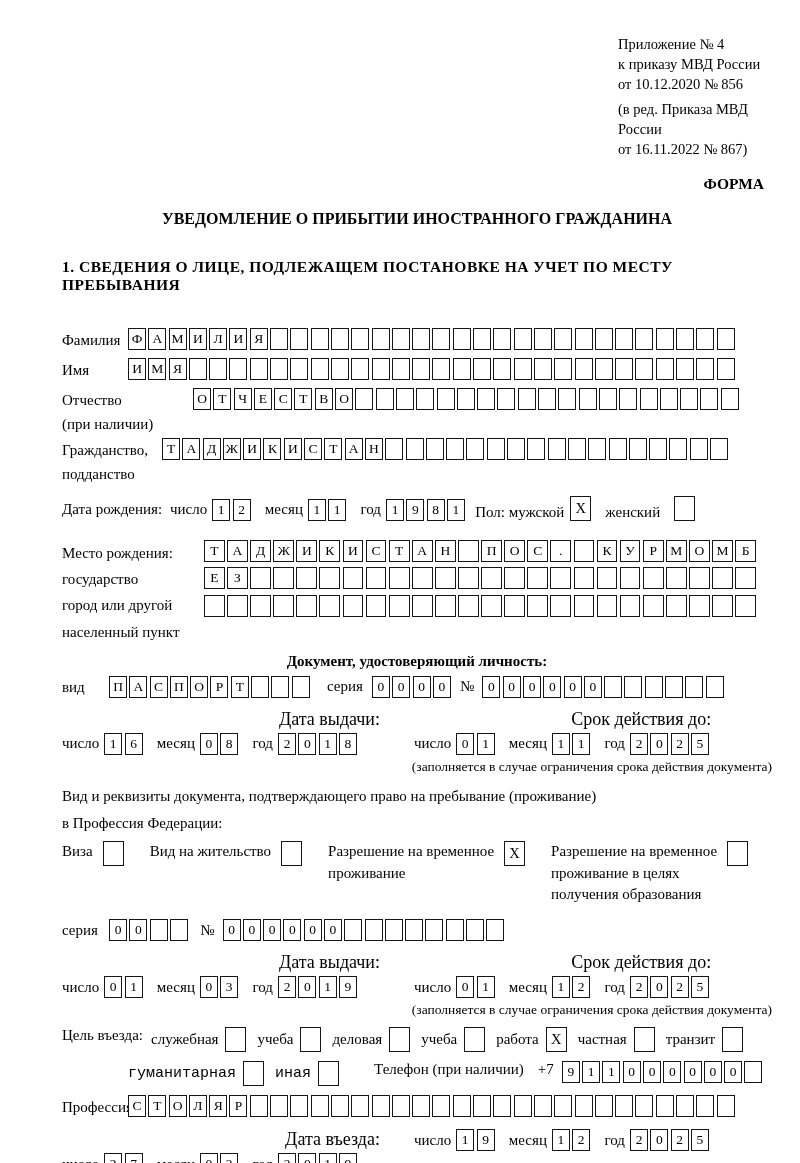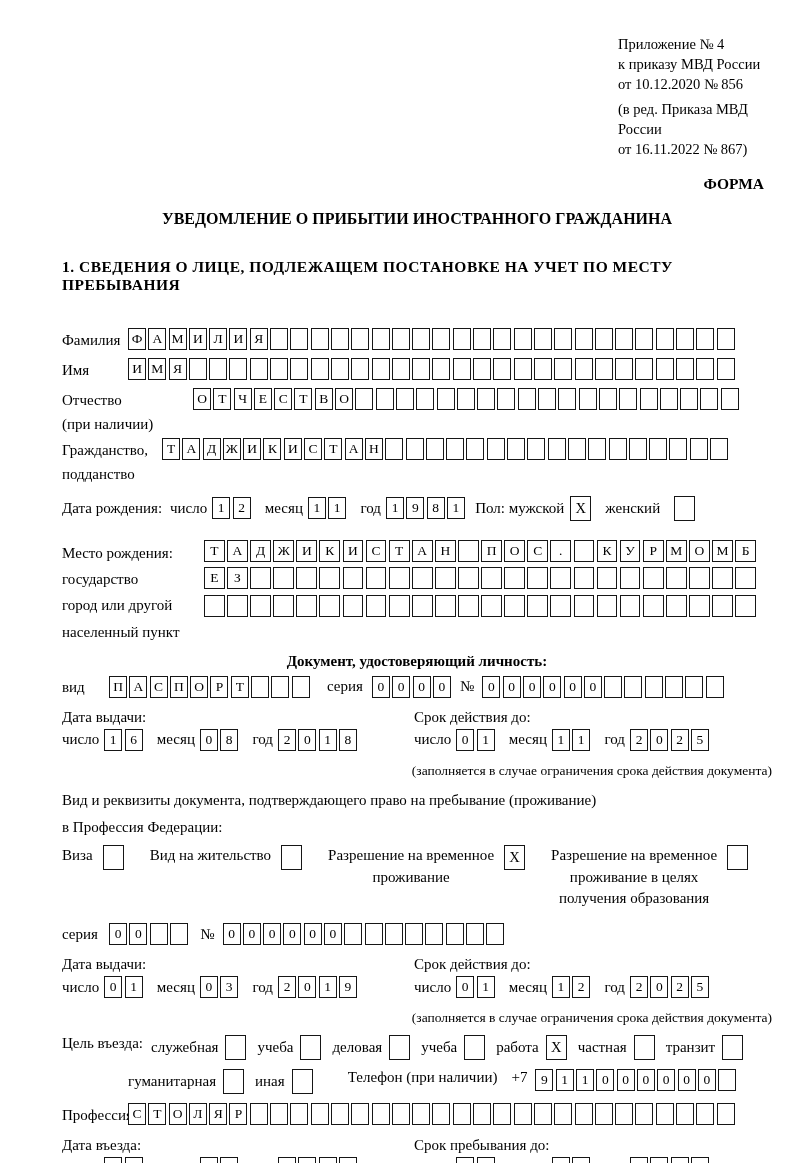--- a/index.html
+++ b/index.html
@@ -35,28 +35,28 @@
   .doc-heading{text-align:center;font-weight:bold;font-size:15px;margin-top:8px;}
   .inline-label{font-size:15px;flex:0 0 auto;}
   .ml14{margin-left:14px;} .mr8{margin-right:8px;} .ml8{margin-left:8px;} .ml6{margin-left:6px;}
 
   .dategroup{display:flex;align-items:center;flex:0 0 auto;}
   .dg-label{font-size:15px;margin:0 5px 0 12px;flex:0 0 auto;}
   .dg-label.first{margin-left:0;}
   .dates-block{display:flex;margin-top:10px;}
   .dates-col{display:flex;flex-direction:column;}
   .dates-col.left{margin-right:34px;min-width:318px;}
-  .dates-heading{text-align:left;font-size:15px;margin-bottom:3px;}
-  .note{font-size:13.5px;text-align:right;margin-top:12px;}
+  .dates-heading{text-align:right;font-size:18px;margin-bottom:3px;}
+  .note{font-size:13.5px;text-align:right;margin-top:4px;}
 
   .intro{font-size:15px;line-height:1.8;margin-top:8px;}
   .optrow{display:flex;align-items:flex-start;margin-top:4px;}
   .optrow .opt{display:inline-flex;align-items:flex-start;margin-right:26px;}
   .optrow .opt:last-child{margin-right:0;}
-  .opt-label{font-size:15px;white-space:pre-line;text-align:center;line-height:1.45;margin-right:10px;}
+  .opt-label{font-size:15px;white-space:pre-line;text-align:left;line-height:1.45;margin-right:10px;}
   .purposerow{display:flex;align-items:flex-start;margin-top:9px;flex-wrap:nowrap;}
   .purposerow .opt{display:inline-flex;align-items:center;margin-right:11px;}
   .purposerow .opt-label{text-align:left;margin-right:7px;white-space:nowrap;}
   .indent66{margin-left:66px;}
 </style>
 </head>
 <body>
 
 <div class="page">
 
@@ -209,21 +209,21 @@
         <span class="cell"></span>
         <span class="cell"></span>
         <span class="cell"></span>
         <span class="cell"></span>
         <span class="cell"></span>
         <span class="cell"></span>
         <span class="cell"></span>
       </span>
   </div>
 
-  <div class="frow" style="margin-top:10px;align-items:center;">
+  <div class="frow" style="margin-top:10px;align-items:flex-end;">
     <span class="flabel w108">Дата рождения:</span>
     <span class="dategroup">
         <span class="dg-label first">число</span>
         <span class="cell">1</span>
         <span class="cell">2</span>
         <span class="dg-label">месяц</span>
         <span class="cell">1</span>
         <span class="cell">1</span>
         <span class="dg-label">год</span>
         <span class="cell">1</span>
@@ -517,21 +517,21 @@
           <span class="opt-label">частная</span>
           <span class="checkbox"></span>
         </span>
         <span class="opt">
           <span class="opt-label">транзит</span>
           <span class="checkbox"></span>
         </span>
       </span>
   </div>
   <div class="purposerow indent66">
-    <span class="purposerow" style="margin-top:0;margin-right:14px;">
+    <span class="purposerow" style="margin-top:0;margin-right:14px;font-family:Liberation Mono, monospace;">
         <span class="opt">
           <span class="opt-label">гуманитарная</span>
           <span class="checkbox"></span>
         </span>
         <span class="opt">
           <span class="opt-label">иная</span>
           <span class="checkbox"></span>
         </span>
       </span>
     <span class="inline-label" style="margin:0 14px 0 10px;">Телефон (при наличии)</span>
@@ -597,21 +597,20 @@
           <span class="cell">0</span>
           <span class="cell">3</span>
           <span class="dg-label">год</span>
           <span class="cell">2</span>
           <span class="cell">0</span>
           <span class="cell">1</span>
           <span class="cell">9</span>
         </span>
     </div>
     <div class="dates-col">
-      <div class="dates-heading">Срок пребывания до:</div>
       <span class="dategroup">
           <span class="dg-label first">число</span>
           <span class="cell">1</span>
           <span class="cell">9</span>
           <span class="dg-label">месяц</span>
           <span class="cell">1</span>
           <span class="cell">2</span>
           <span class="dg-label">год</span>
           <span class="cell">2</span>
           <span class="cell">0</span>

